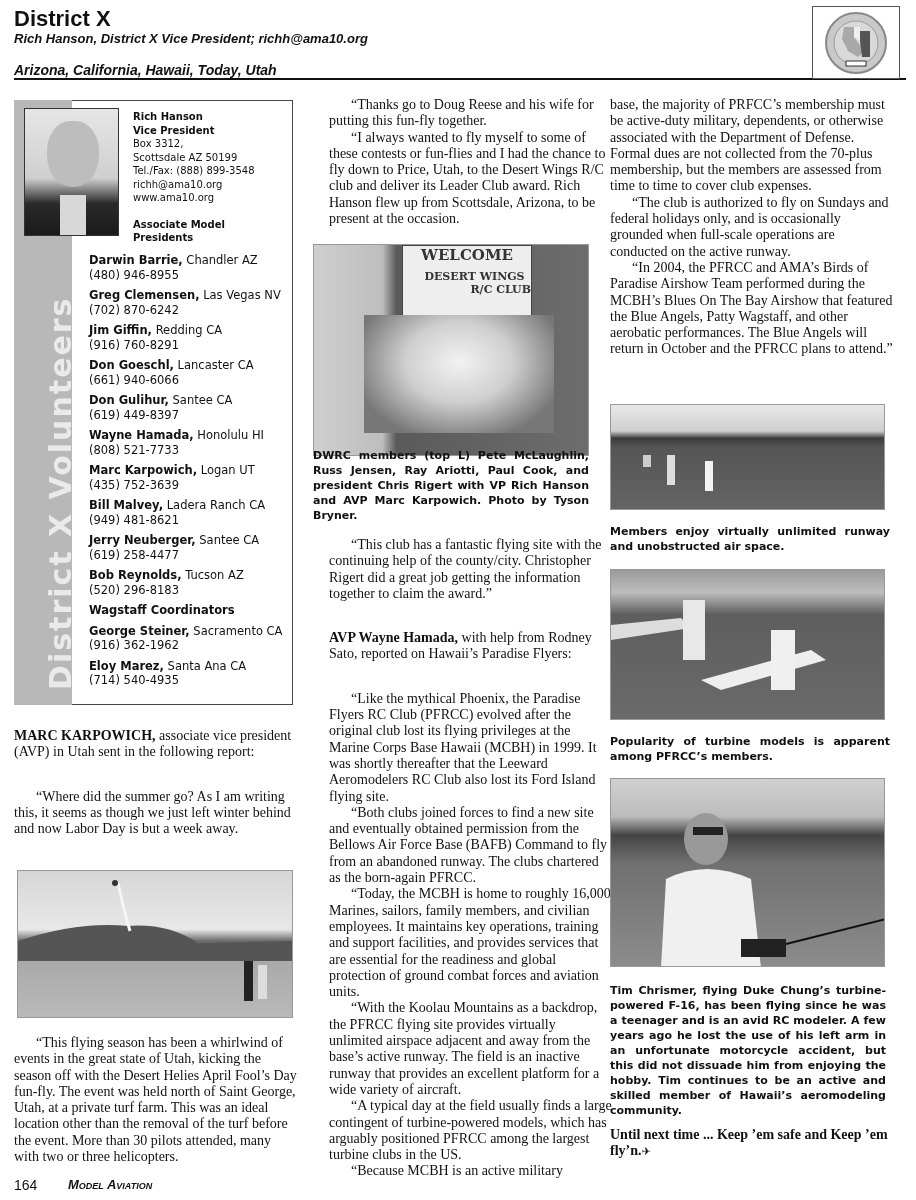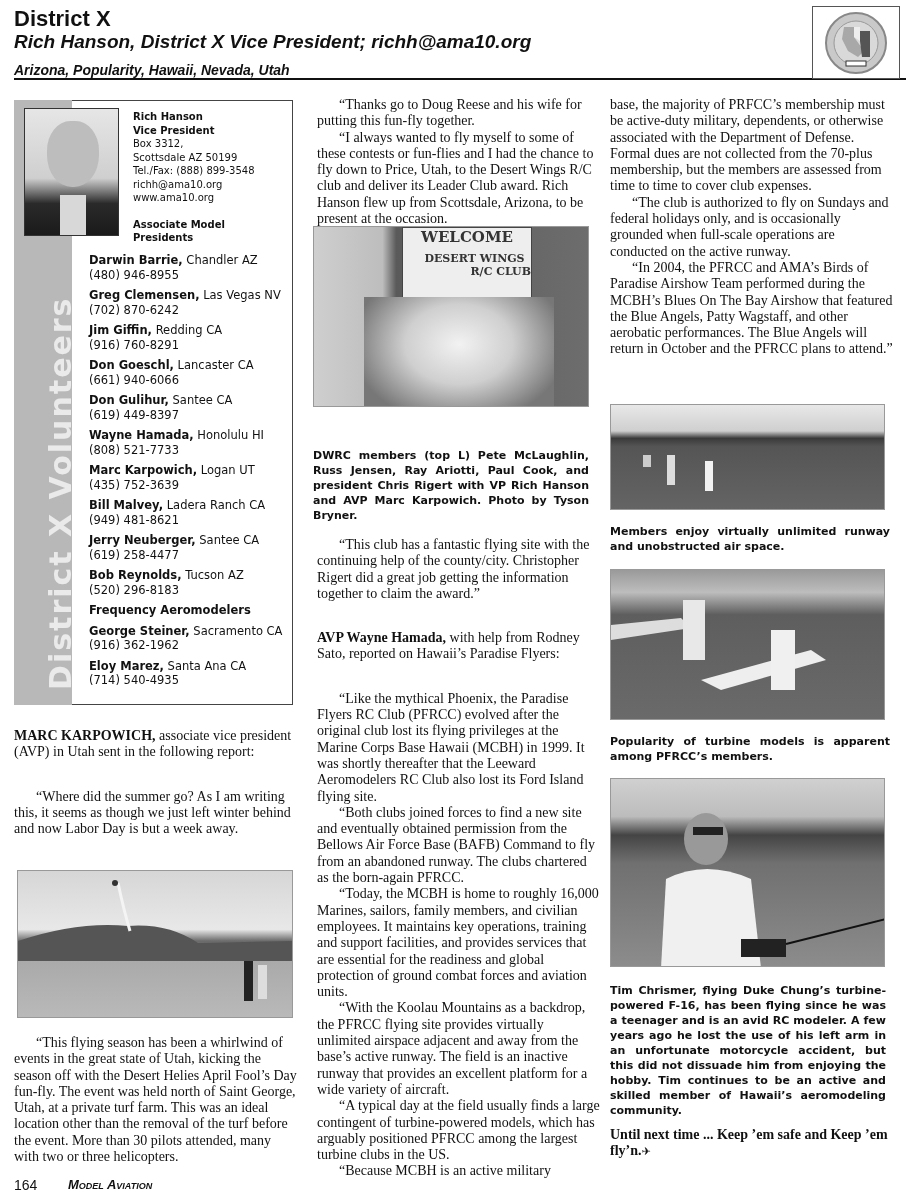--- a/index.html
+++ b/index.html
@@ -1,21 +1,21 @@
 <!DOCTYPE html>
 <html><head>
 <meta charset="utf-8">
 <style>
   * { box-sizing: border-box; margin: 0; padding: 0; }
   html, body { width: 916px; height: 1200px; background: #fff; overflow: hidden; }
   body { position: relative; color: #111; font-family: "Liberation Serif", serif; }
 
   
   .hdr-title { position: absolute; left: 14px; top: 6px; font-family: "Liberation Sans", sans-serif; font-weight: bold; font-size: 22px; }
-  .hdr-sub { position: absolute; left: 14px; top: 31px; font-family: "Liberation Sans", sans-serif; font-weight: bold; font-style: italic; font-size: 19px; }
+  .hdr-sub { position: absolute; left: 14px; top: 31px; font-family: "Liberation Sans", sans-serif; font-weight: bold; font-style: italic; font-size: 13px; }
   .hdr-states { position: absolute; left: 14px; top: 62px; font-family: "Liberation Sans", sans-serif; font-weight: bold; font-style: italic; font-size: 14px; }
   .hdr-rule { position: absolute; left: 14px; top: 78px; width: 892px; height: 2px; background: #111; }
   .logo-box { position: absolute; left: 812px; top: 6px; width: 88px; height: 73px; border: 1px solid #555; background: #fff; display: flex; align-items: center; justify-content: center; }
 
   
   .vol-strip { position: absolute; left: 14px; top: 100px; width: 58px; height: 605px; background: #b8b8b8; }
   .vol-strip-text { position: absolute; left: 43px; top: 690px; transform-origin: 0 0; transform: rotate(-90deg); font-family: "DejaVu Sans", sans-serif; font-weight: bold; font-size: 30px; color: #eaeaea; letter-spacing: 2px; white-space: nowrap; }
   .vol-box { position: absolute; left: 72px; top: 100px; width: 221px; height: 605px; border: 1px solid #444; border-left: none; background: #fff; }
   .portrait { position: absolute; left: 24px; top: 108px; width: 95px; height: 128px; border: 1px solid #333; background: linear-gradient(180deg,#e6e6e6 0%,#cfcfcf 55%,#2a2a2a 75%,#1a1a1a 100%); overflow: hidden; }
   .portrait .head { position: absolute; left: 22px; top: 12px; width: 52px; height: 66px; border-radius: 45% 45% 48% 48%; background: #bdbdbd; }
@@ -27,35 +27,35 @@
   .vol-item { margin-bottom: 6px; }
   .vol-item .nm { font-weight: bold; }
   .vol-section { font-weight: bold; margin-bottom: 6px; }
 
   
   .col { position: absolute; font-size: 14px; line-height: 16.3px; text-align: left; }
   .col p { margin: 0; }
   .col .ind { text-indent: 22px; }
   .col .sp { margin-top: 28px; }
   .col1 { left: 14px; width: 285px; }
-  .col2 { left: 317px; width: 283px; }
+  .col2 { left: 329px; width: 283px; }
   .col3 { left: 610px; width: 284px; }
 
   .photo { position: absolute; border: 1px solid #999; overflow: hidden; }
   .caption { position: absolute; font-family: "DejaVu Sans", sans-serif; font-weight: bold; font-size: 11px; line-height: 15px; text-align: justify; }
 
   .footer-num { position: absolute; left: 14px; top: 1177px; font-family: "Liberation Sans", sans-serif; font-size: 14px; }
   .footer-mag { position: absolute; left: 68px; top: 1177px; font-family: "Liberation Sans", sans-serif; font-weight: bold; font-style: italic; font-size: 13px; font-variant: small-caps; }
 </style>
 </head>
 <body>
 
 <div class="hdr-title">District X</div>
 <div class="hdr-sub">Rich Hanson, District X Vice President; richh@ama10.org</div>
-<div class="hdr-states">Arizona, Popularity, Hawaii, Nevada, Utah</div>
+<div class="hdr-states">Arizona, California, Hawaii, Today, Utah</div>
 <div class="hdr-rule"></div>
 <div class="logo-box">
   <svg width="64" height="64" viewBox="0 0 64 64">
     <circle cx="32" cy="32" r="30" fill="#c9c9c9" stroke="#888" stroke-width="2"></circle>
     <circle cx="32" cy="32" r="22" fill="#d9d9d9" stroke="#999" stroke-width="1"></circle>
     <polygon points="20,16 30,16 30,26 40,40 34,46 24,40 18,28" fill="#a8a8a8"></polygon>
     <polygon points="30,16 36,16 36,30 30,26" fill="#eee"></polygon>
     <polygon points="36,20 46,20 46,46 38,46 36,30" fill="#555"></polygon>
     <rect x="22" y="50" width="20" height="5" fill="#fff" stroke="#333" stroke-width="1"></rect>
   </svg>
@@ -84,21 +84,21 @@
   <div class="vol-item"><span class="nm">Darwin Barrie,</span><span> Chandler AZ</span><br><span>(480) 946-8955</span></div>
   <div class="vol-item"><span class="nm">Greg Clemensen,</span><span> Las Vegas NV</span><br><span>(702) 870-6242</span></div>
   <div class="vol-item"><span class="nm">Jim Giffin,</span><span> Redding CA</span><br><span>(916) 760-8291</span></div>
   <div class="vol-item"><span class="nm">Don Goeschl,</span><span> Lancaster CA</span><br><span> (661) 940-6066</span></div>
   <div class="vol-item"><span class="nm">Don Gulihur,</span><span> Santee CA</span><br><span>(619) 449-8397</span></div>
   <div class="vol-item"><span class="nm">Wayne Hamada,</span><span> Honolulu HI</span><br><span>(808) 521-7733</span></div>
   <div class="vol-item"><span class="nm">Marc Karpowich,</span><span> Logan UT</span><br><span>(435) 752-3639</span></div>
   <div class="vol-item"><span class="nm">Bill Malvey,</span><span> Ladera Ranch CA</span><br><span>(949) 481-8621</span></div>
   <div class="vol-item"><span class="nm">Jerry Neuberger,</span><span> Santee CA</span><br><span>(619) 258-4477</span></div>
   <div class="vol-item"><span class="nm">Bob Reynolds,</span><span> Tucson AZ</span><br><span>(520) 296-8183</span></div>
-  <div class="vol-section">Frequency Aeromodelers</div>
+  <div class="vol-section">Wagstaff Coordinators</div>
   <div class="vol-item"><span class="nm">George Steiner,</span><span> Sacramento CA</span><br><span>(916) 362-1962</span></div>
   <div class="vol-item"><span class="nm">Eloy Marez,</span><span> Santa Ana CA</span><br><span>(714) 540-4935</span></div>
 </div>
 
 <div class="col col1" style="top:728px;">
   <p><b>MARC KARPOWICH,</b><span> associate vice president (AVP) in Utah sent in the following report:</span></p>
   <p class="ind sp">“Where did the summer go? As I am writing this, it seems as though we just left winter behind and now Labor Day is but a week away.</p>
 </div>
 <div class="photo" style="left:17px; top:870px; width:276px; height:148px; background: linear-gradient(180deg,#d6d6d6 0%,#e8e8e8 40%,#6a6a6a 48%,#8a8a8a 56%,#a9a9a9 60%,#b9b9b9 100%);">
   <svg width="276" height="148" viewBox="0 0 276 148">
@@ -110,21 +110,21 @@
   </svg>
 </div>
 <div class="col col1" style="top:1035px;">
   <p class="ind">“This flying season has been a whirlwind of events in the great state of Utah, kicking the season off with the Desert Helies April Fool’s Day fun-fly. The event was held north of Saint George, Utah, at a private turf farm. This was an ideal location other than the removal of the turf before the event. More than 30 pilots attended, many with two or three helicopters.</p>
 </div>
 
 <div class="col col2" style="top:97px;">
   <p class="ind">“Thanks go to Doug Reese and his wife for putting this fun-fly together.</p>
   <p class="ind">“I always wanted to fly myself to some of these contests or fun-flies and I had the chance to fly down to Price, Utah, to the Desert Wings R/C club and deliver its Leader Club award. Rich Hanson flew up from Scottsdale, Arizona, to be present at the occasion.</p>
 </div>
-<div class="photo" style="left:313px; top:226px; width:276px; height:181px; background: linear-gradient(90deg,#cfcfcf 0%,#bdbdbd 25%,#5a5a5a 30%,#6d6d6d 100%);">
+<div class="photo" style="left:313px; top:244px; width:276px; height:212px; background: linear-gradient(90deg,#cfcfcf 0%,#bdbdbd 25%,#5a5a5a 30%,#6d6d6d 100%);">
   <div style="position:absolute; left:88px; top:0; width:130px; height:80px; background:#eee; border:1px solid #444; text-align:center; font-family:'DejaVu Serif',serif; font-weight:bold; color:#333;">
     <div style="font-size:15px;">WELCOME</div>
     <div style="font-size:11px; margin-top:6px;padding-left:15px;">DESERT WINGS</div>
     <div style="font-size:11px;text-align:right;">R/C CLUB</div>
   </div>
   <div style="position:absolute; left:50px; top:70px; width:190px; height:118px; background: radial-gradient(ellipse at 50% 40%, #f2f2f2 0%, #cfcfcf 40%, #777 80%);"></div>
 </div>
 <div class="caption" style="left:313px; top:448px; width:276px;">DWRC members (top L) Pete McLaughlin, Russ Jensen, Ray Ariotti, Paul Cook, and president Chris Rigert with VP Rich Hanson and AVP Marc Karpowich. Photo by Tyson Bryner.</div>
 <div class="col col2" style="top:537px;">
   <p class="ind">“This club has a fantastic flying site with the continuing help of the county/city. Christopher Rigert did a great job getting the information together to claim the award.”</p>

